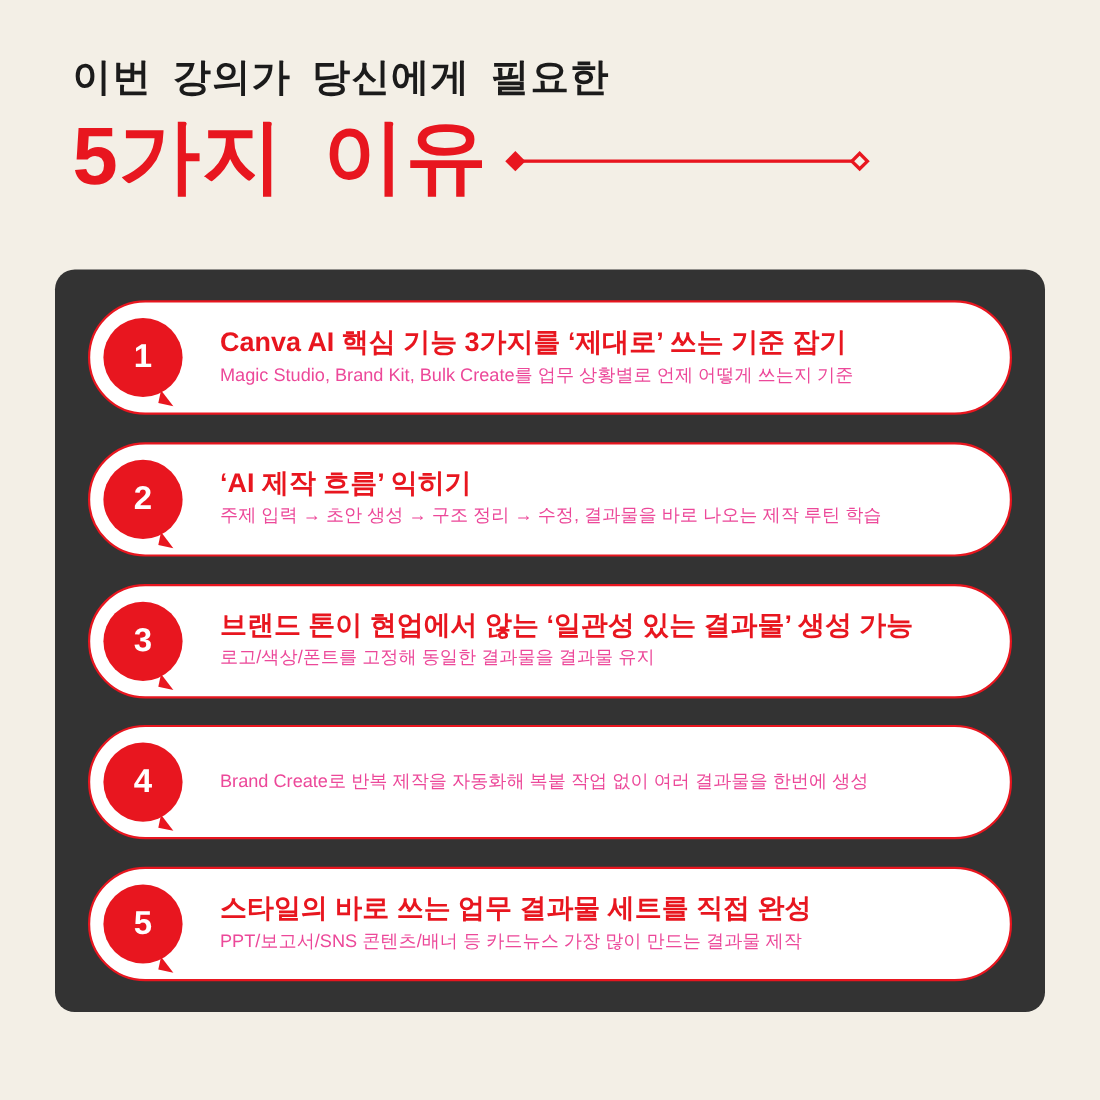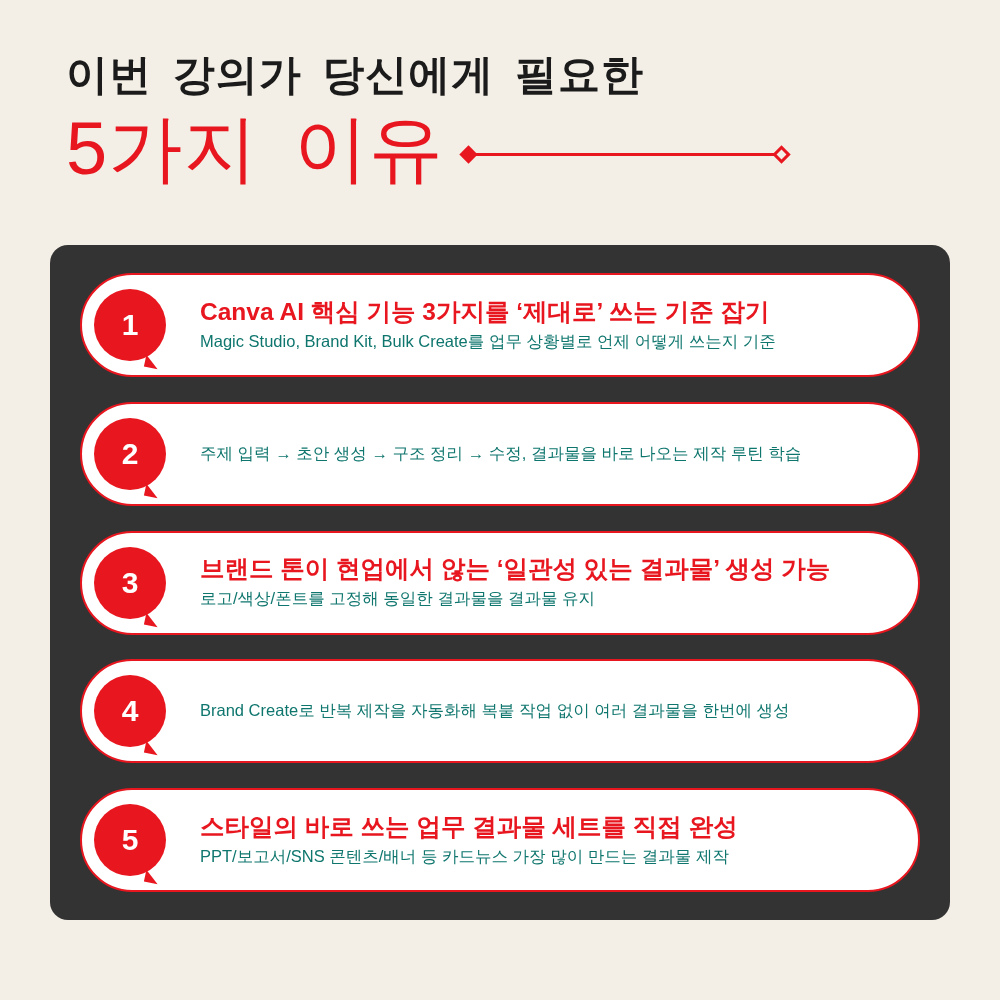--- a/index.html
+++ b/index.html
@@ -18,35 +18,35 @@
     width: 1000px;
     height: 1000px;
     box-sizing: border-box;
   }
 
   
   .header {
     padding: 52px 0 0 66px;
   }
   .kicker {
-    font-size: 42px;
+    font-size: 35px;
     font-weight: bold;
     letter-spacing: 1px;
     color: #1b1b1b;
     line-height: 1.1;
     word-spacing: 8px;
   }
   .title-row {
     display: flex;
     align-items: center;
     margin-top: 14px;
   }
   .headline {
     font-size: 74px;
-    font-weight: normal;
+    font-weight: bold;
     color: #e8161f;
     letter-spacing: 1px;
     line-height: 1;
     word-spacing: 14px;
     white-space: nowrap;
     text-align: right;
   }
   .rule-wrap {
     display: flex;
     align-items: center;
@@ -142,21 +142,21 @@
   }
   .reason-title {
     font-size: 24.5px;
     font-weight: bold;
     color: #e8161f;
     line-height: 1.1;
     white-space: nowrap;
   }
   .reason-sub {
     font-size: 16.5px;
-    color: #0f766e;
+    color: #ec4899;
     line-height: 1.2;
     white-space: nowrap;
   }
 </style>
 </head>
 <body>
 
 <div class="poster">
 
   <div class="header">
@@ -177,20 +177,21 @@
       <div class="badge">1</div>
       <div class="reason-text">
         <div class="reason-title">Canva AI 핵심 기능 3가지를 ‘제대로’ 쓰는 기준 잡기</div>
         <div class="reason-sub">Magic Studio, Brand Kit, Bulk Create를 업무 상황별로 언제 어떻게 쓰는지 기준</div>
       </div>
     </div>
 
     <div class="reason">
       <div class="badge">2</div>
       <div class="reason-text">
+        <div class="reason-title">‘AI 제작 흐름’ 익히기</div>
         <div class="reason-sub">주제 입력 → 초안 생성 → 구조 정리 → 수정, 결과물을 바로 나오는 제작 루틴 학습</div>
       </div>
     </div>
 
     <div class="reason">
       <div class="badge">3</div>
       <div class="reason-text">
         <div class="reason-title">브랜드 톤이 현업에서 않는 ‘일관성 있는 결과물’ 생성 가능</div>
         <div class="reason-sub">로고/색상/폰트를 고정해 동일한 결과물을 결과물 유지</div>
       </div>

